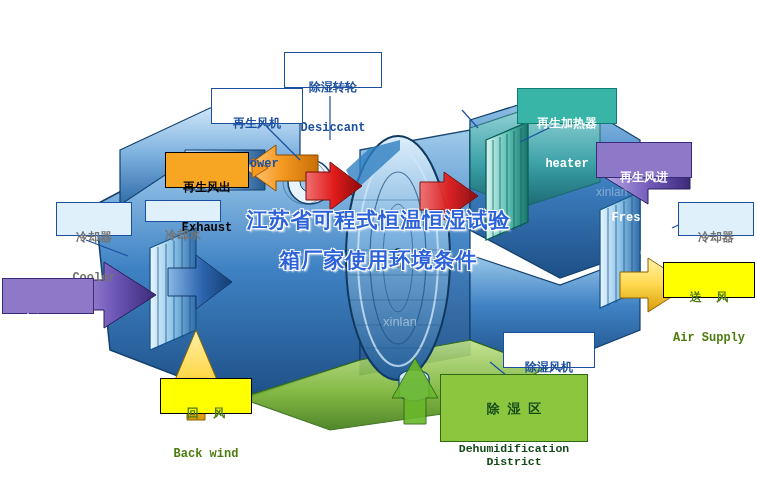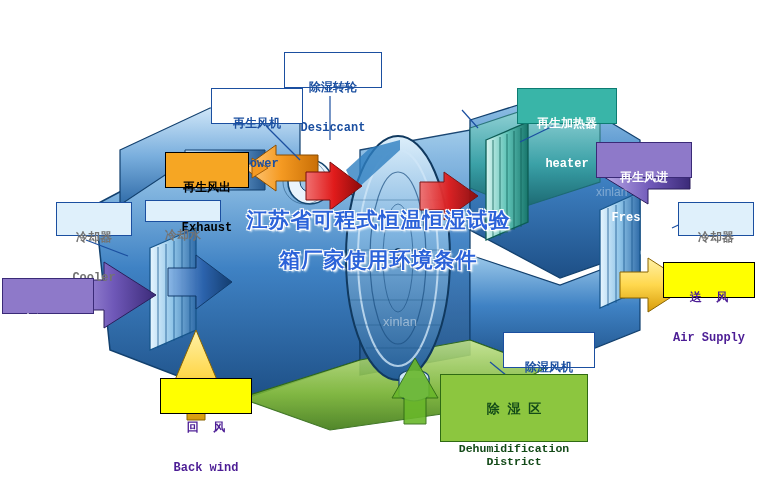--- a/index.html
+++ b/index.html
@@ -19,21 +19,21 @@
     border:1px solid #000;
     text-align:center;
     font-weight:bold;
     line-height:1.12;
     white-space:pre;
     letter-spacing:0px;
   }
   .lbl-mono{font-family:"Liberation Mono",monospace;}
 
   
-  .v-yellow{background:#ffff00;color:#4c1d95;border-color:#000;text-align:center;}
+  .v-yellow{background:#ffff00;color:#4d7c0f;border-color:#000;text-align:center;}
   .v-orange{background:#f6a623;color:#000;border-color:#000;}
   .v-lightblue{background:#dff0fb;color:#737373;border-color:#1b4fa0;}
   .v-white-blue{background:#ffffff;color:#1b4fa0;border-color:#1b4fa0;}
   .v-teal{background:#39b5a8;color:#ffffff;border-color:#0d7c72;}
   .v-green{background:#8cc63f;color:#134a18;border-color:#2f6a13;}
   .v-purple{background:#8e79c9;color:#ffffff;border-color:#3a2a77;}
 
   #overlay-title{
     position:absolute;
     left:0;top:200px;width:757px;
@@ -286,21 +286,21 @@
 
   <div class="lbl lbl-mono v-lightblue" style="left:145px;top:200px;width:76px;height:22px;font-size:12px;padding-top:2px;">
     <div>冷却水</div>
   </div>
 
   <div class="lbl lbl-mono v-purple" style="left:2px;top:278px;width:92px;height:36px;font-size:15px;padding-top:2px;">
     <div>新  风</div>
     <div>Fresh Air</div>
   </div>
 
-  <div class="lbl lbl-mono v-yellow" style="left:160px;top:378px;width:92px;height:36px;font-size:12px;padding-top:16px;">
+  <div class="lbl lbl-mono v-yellow" style="left:160px;top:378px;width:92px;height:36px;font-size:12px;padding-top:2px;">
     <div>回  风</div>
     <div>Back wind</div>
   </div>
 
   <div class="lbl lbl-mono v-yellow" style="left:663px;top:262px;width:92px;height:36px;font-size:12px;padding-top:2px;">
     <div>送  风</div>
     <div>Air Supply</div>
   </div>
 
   <div class="lbl lbl-mono v-white-blue" style="left:503px;top:332px;width:92px;height:36px;font-size:12px;padding-top:2px;">

